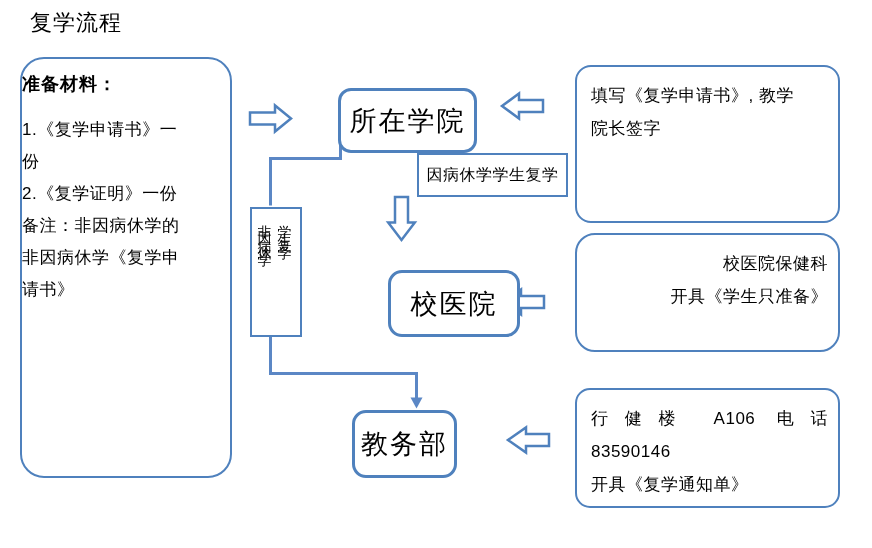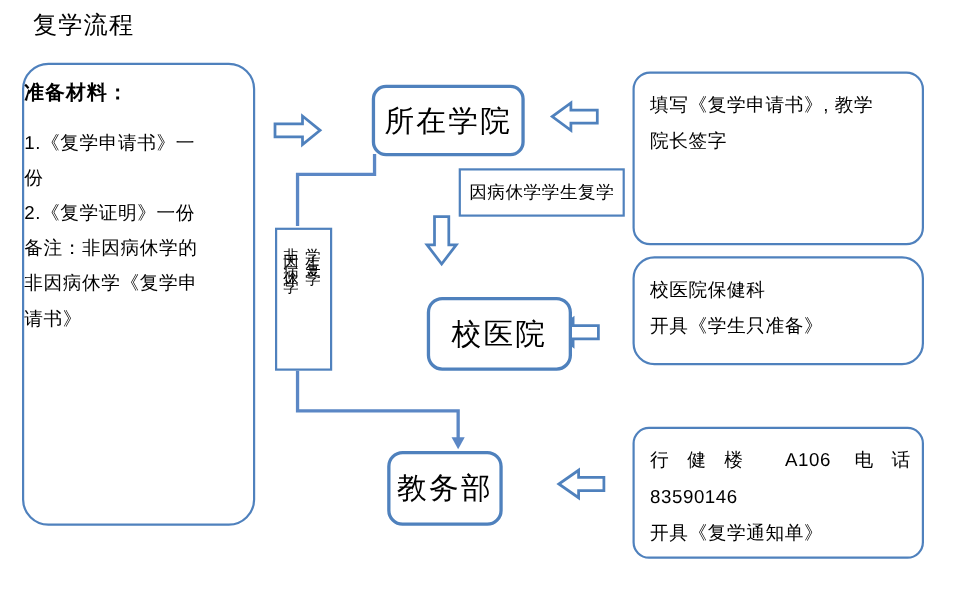--- a/index.html
+++ b/index.html
@@ -53,21 +53,21 @@
   
   .node {
     display: flex;
     align-items: center;
     justify-content: center;
     border-width: 3px;
     border-radius: 14px;
     font-size: 27px;
     letter-spacing: 2px;
   }
-  .node-college { left: 338px; top: 77px;  width: 139px; height: 65px; border-radius: 13px; }
+  .node-college { left: 338px; top: 88px;  width: 139px; height: 65px; border-radius: 13px; }
   .node-hospital{ left: 350px; top: 270px; width: 132px; height: 67px; margin-left: 38px; }
   .node-office  { left: 352px; top: 410px; width: 105px; height: 68px; }
   
   .branch-rect {
     left: 417px; top: 153px;
     width: 151px; height: 44px;
     border-radius: 0;
     display: flex;
     align-items: center;
     justify-content: center;
@@ -89,21 +89,21 @@
   }
   .vlabel .vcol { white-space: nowrap; }
   
   .note {
     left: 575px;
     width: 265px;
     border-radius: 20px;
     padding: 12px 10px 10px 14px;
   }
   .note-1 { top: 65px;  height: 158px; border-radius: 16px; }
-  .note-2 { top: 233px; height: 99px; }
+  .note-2 { top: 233px; height: 119px; text-align: right; }
   .note-3 { top: 388px; height: 120px; border-radius: 15px; }
   .note .nline {
     font-size: 17px;
     line-height: 33px;
     letter-spacing: 0.5px;
     white-space: nowrap;
   }
   .note .nline.justify-last {
     white-space: normal;
     text-align: justify;

